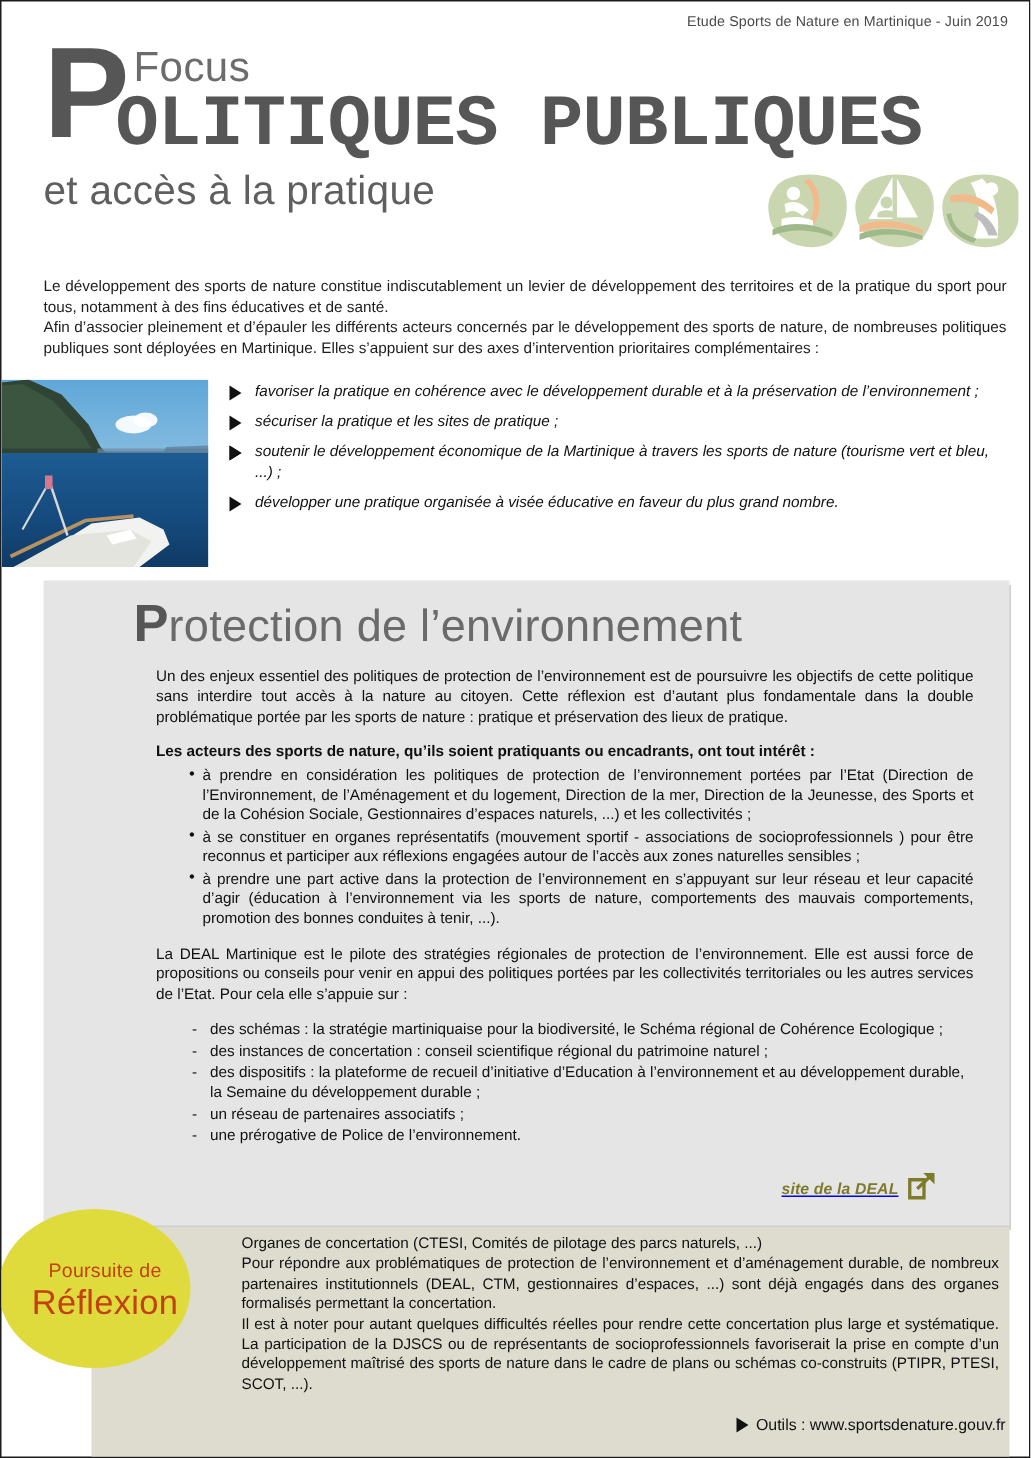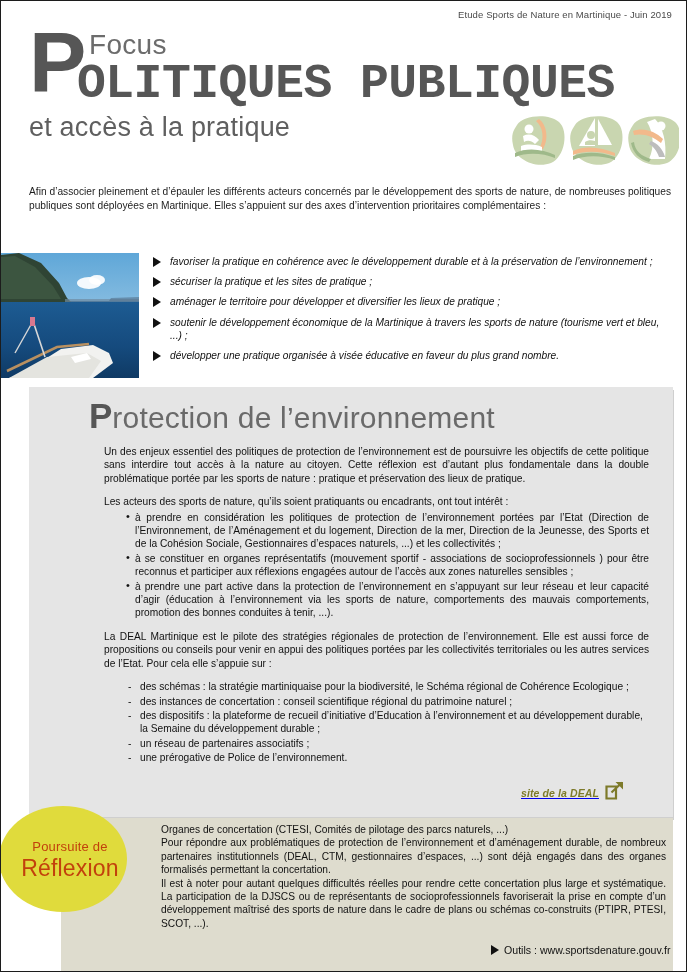--- a/index.html
+++ b/index.html
@@ -108,21 +108,21 @@
     font-size:30px;line-height:38px;color:#6a6a6a;font-weight:normal;
     letter-spacing:.2px;
   }
   .card-body{
     position:absolute;left:75px;top:58px;width:545px;
     font-size:10.2px;line-height:13.4px;color:#111;
     text-align:justify;
   }
   .card-body p{margin:0 0 10px 0;}
   .card-body p.tight{margin-bottom:2px;}
-  .bold{font-weight:normal;}
+  .bold{font-weight:bold;}
   ul.dots{margin:0 0 10px 0;padding:0 0 0 22px;list-style:none;}
   ul.dots li{
     position:relative;margin:0 0 1px 0;padding-left:9px;text-align:justify;
   }
   ul.dots li::before{
     content:"•";position:absolute;left:0;top:-1px;font-size:11px;color:#111;
   }
   ul.dashes{margin:0;padding:0 0 0 22px;list-style:none;}
   ul.dashes li{
     position:relative;margin:0 0 1px 0;padding-left:14px;text-align:left;
@@ -219,20 +219,21 @@
         <path d="M30 6 C38 14, 42 30, 40 46 L24 46 C30 34, 28 18, 22 9 Z" fill="#ffffff"></path>
         <circle cx="36" cy="13" r="4.5" fill="#ffffff"></circle>
         <path d="M8 18 C18 14, 30 18, 38 26 L36 30 C28 23, 18 20, 9 22 Z" fill="#f2b98b"></path>
         <path d="M26 28 C32 30, 38 36, 40 44 L34 44 C32 38, 28 33, 24 31 Z" fill="#bdbdbd"></path>
         <path d="M6 30 C8 40, 14 46, 24 49 L26 46 C16 43, 10 38, 9 29 Z" fill="#9fb98a"></path>
       </g>
     </svg>
   </div>
 
   <div class="intro">
+    <p>Le développement des sports de nature constitue indiscutablement un levier de développement des territoires et de la pratique du sport pour tous, notamment à des fins éducatives et de santé.</p>
     <p>Afin d’associer pleinement et d’épauler les différents acteurs concernés par le développement des sports de nature, de nombreuses politiques publiques sont déployées en Martinique. Elles s’appuient sur des axes d’intervention prioritaires complémentaires :</p>
   </div>
 
   <div class="photo">
     <svg width="138" height="125" viewBox="0 0 138 125" xmlns="http://www.w3.org/2000/svg">
       <defs>
         <linearGradient id="sky" x1="0" y1="0" x2="0" y2="1">
           <stop offset="0%" stop-color="#5fa7d8"></stop>
           <stop offset="100%" stop-color="#bcd9ec"></stop>
         </linearGradient>
@@ -264,21 +265,20 @@
     <div class="axis-item">
       <span class="tri"></span>
       <span>favoriser la pratique en cohérence avec le développement durable et à la préservation de l’environnement ;</span>
     </div>
     <div class="axis-item">
       <span class="tri"></span>
       <span>sécuriser la pratique et les sites de pratique ;</span>
     </div>
     <div class="axis-item">
       <span class="tri"></span>
-      <span>aménager le territoire pour développer et diversifier les lieux de pratique ;</span>
     </div>
     <div class="axis-item">
       <span class="tri"></span>
       <span>soutenir le développement économique de la Martinique à travers les sports de nature (tourisme vert et bleu, ...) ;</span>
     </div>
     <div class="axis-item">
       <span class="tri"></span>
       <span>développer une pratique organisée à visée éducative en faveur du plus grand nombre.</span>
     </div>
   </div>

